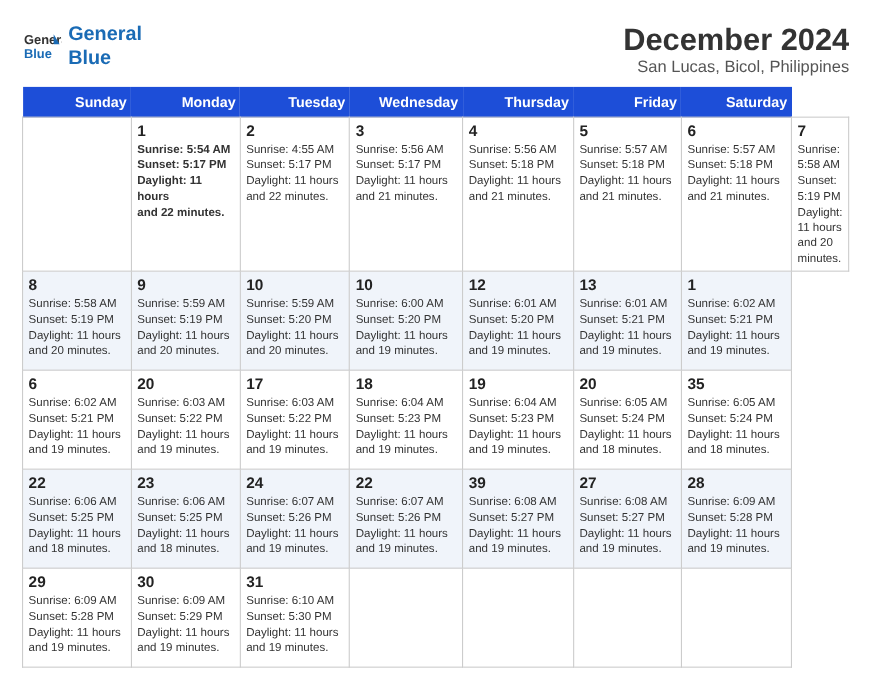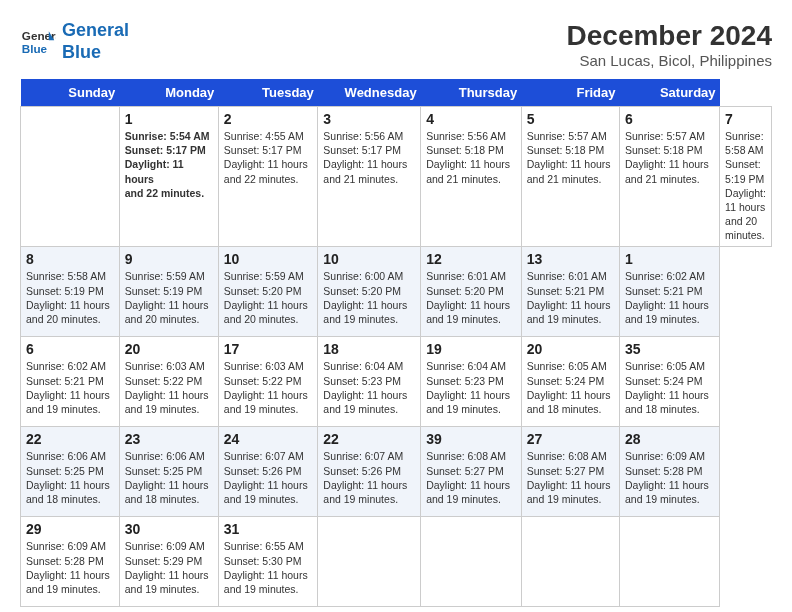--- a/index.html
+++ b/index.html
@@ -341,21 +341,21 @@
         </td>
         <td>
           <span class="day-num">30</span>
           <div class="day-info" style="white-space: pre-line;">Sunrise: 6:09 AM
 Sunset: 5:29 PM
 Daylight: 11 hours
 and 19 minutes.</div>
         </td>
         <td>
           <span class="day-num">31</span>
-          <div class="day-info" style="white-space: pre-line;">Sunrise: 6:55 AM
+          <div class="day-info" style="white-space: pre-line;">Sunrise: 6:10 AM
 Sunset: 5:30 PM
 Daylight: 11 hours
 and 19 minutes.</div>
         </td>
         <td class="empty"></td>
         <td class="empty"></td>
         <td class="empty"></td>
         <td class="empty"></td>
       </tr>
     </tbody>

